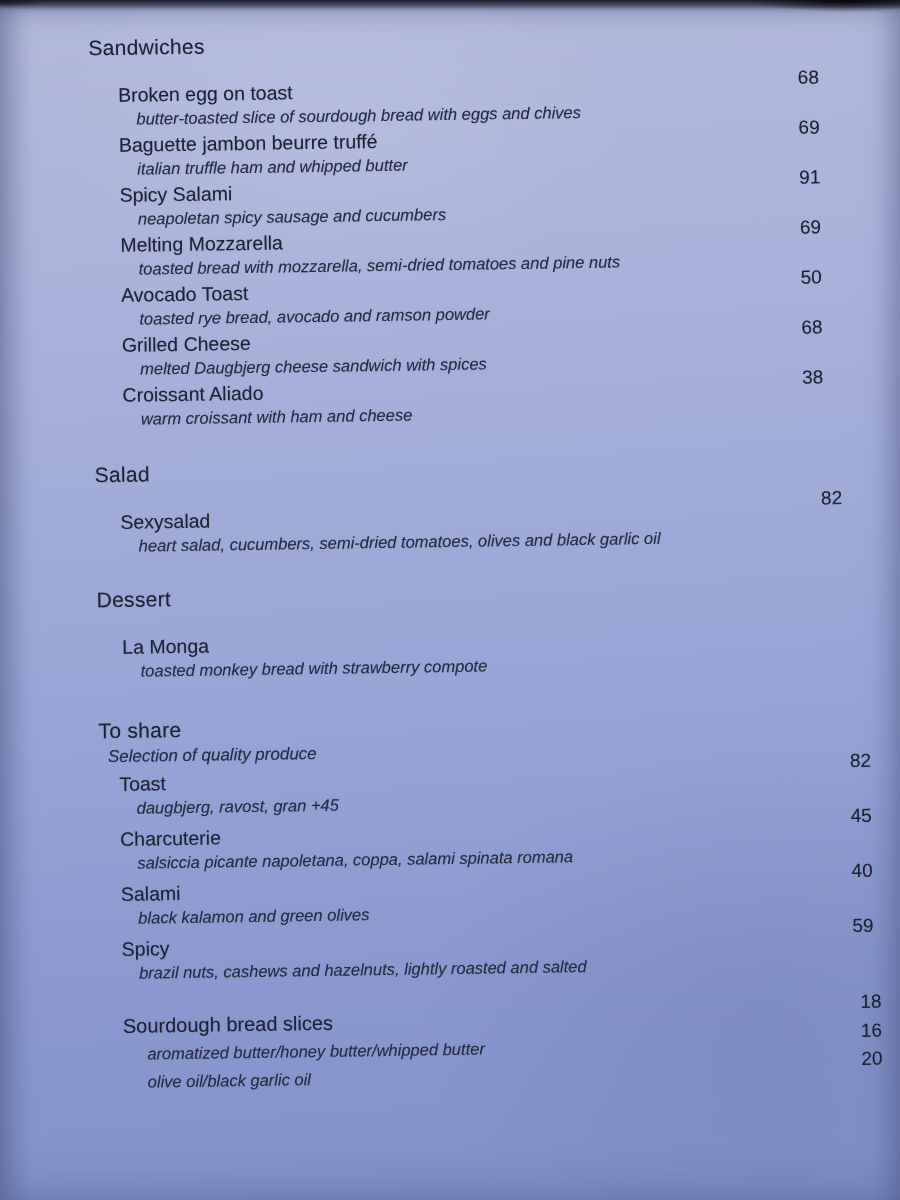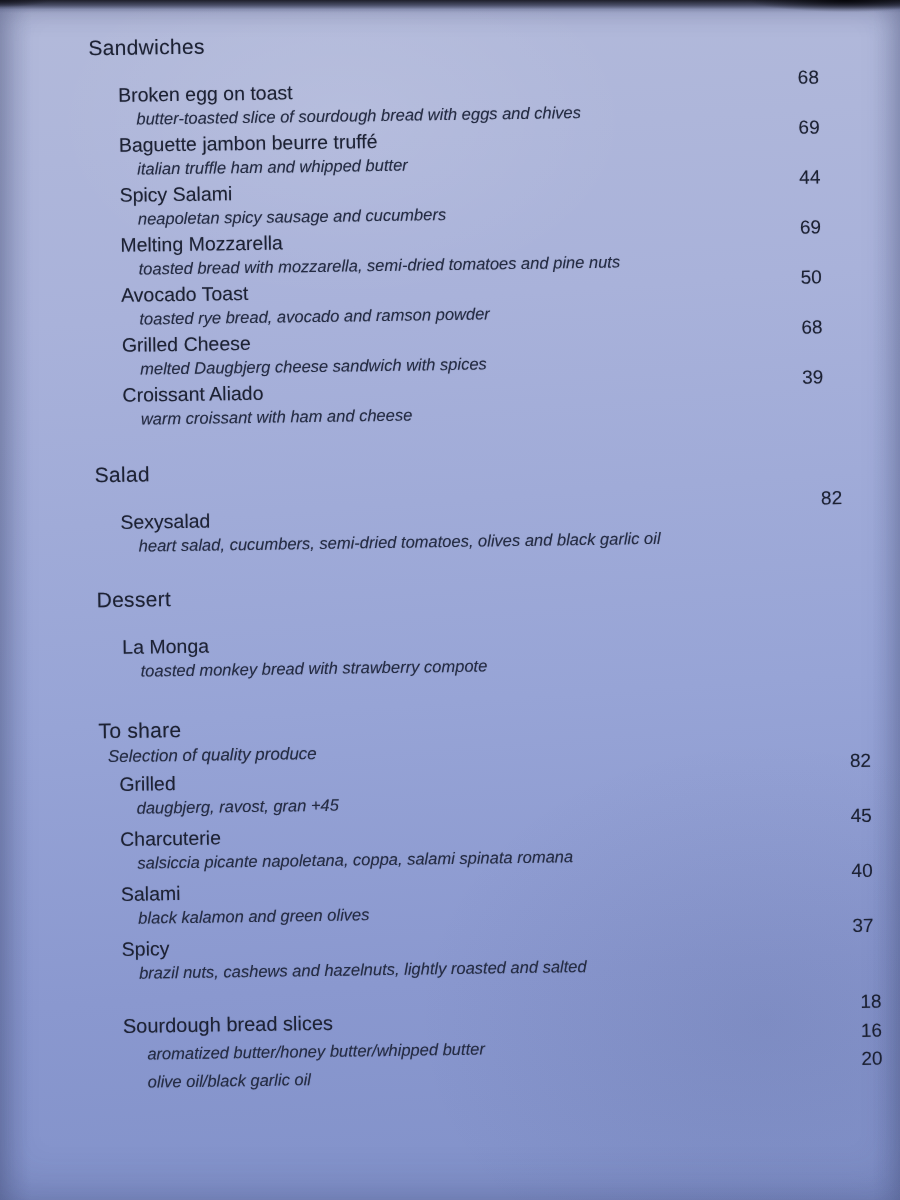--- a/index.html
+++ b/index.html
@@ -108,21 +108,21 @@
         <div class="row">
           <span class="name">Baguette jambon beurre truffé</span>
           <span class="price">69</span>
         </div>
         <div class="desc">italian truffle ham and whipped butter</div>
       </div>
 
       <div class="item">
         <div class="row">
           <span class="name">Spicy Salami</span>
-          <span class="price">44</span>
+          <span class="price">91</span>
         </div>
         <div class="desc">neapoletan spicy sausage and cucumbers</div>
       </div>
 
       <div class="item">
         <div class="row">
           <span class="name">Melting Mozzarella</span>
           <span class="price">69</span>
         </div>
         <div class="desc">toasted bread with mozzarella, semi-dried tomatoes and pine nuts</div>
@@ -140,21 +140,21 @@
         <div class="row">
           <span class="name">Grilled Cheese</span>
           <span class="price">68</span>
         </div>
         <div class="desc">melted Daugbjerg cheese sandwich with spices</div>
       </div>
 
       <div class="item">
         <div class="row">
           <span class="name">Croissant Aliado</span>
-          <span class="price">39</span>
+          <span class="price">38</span>
         </div>
         <div class="desc">warm croissant with ham and cheese</div>
       </div>
 
     </div>
   </div>
 
   <div class="sec sec-salad">
     <h2 class="sec-title">Salad</h2>
     <div class="items">
@@ -180,21 +180,21 @@
     </div>
   </div>
 
   <div class="sec sec-to-share">
     <h2 class="sec-title">To share</h2>
     <div class="subtitle">Selection of quality produce</div>
     <div class="items">
 
       <div class="item">
         <div class="row">
-          <span class="name">Grilled</span>
+          <span class="name">Toast</span>
           <span class="price">82</span>
         </div>
         <div class="desc">daugbjerg, ravost, gran +45</div>
       </div>
 
       <div class="item">
         <div class="row">
           <span class="name">Charcuterie</span>
           <span class="price">45</span>
         </div>
@@ -205,21 +205,21 @@
         <div class="row">
           <span class="name">Salami</span>
           <span class="price">40</span>
         </div>
         <div class="desc">black kalamon and green olives</div>
       </div>
 
       <div class="item">
         <div class="row">
           <span class="name">Spicy</span>
-          <span class="price">37</span>
+          <span class="price">59</span>
         </div>
         <div class="desc">brazil nuts, cashews and hazelnuts, lightly roasted and salted</div>
       </div>
 
     </div>
   </div>
 
   <div class="sec sec-bread">
     <div class="item">
       <div class="row">

